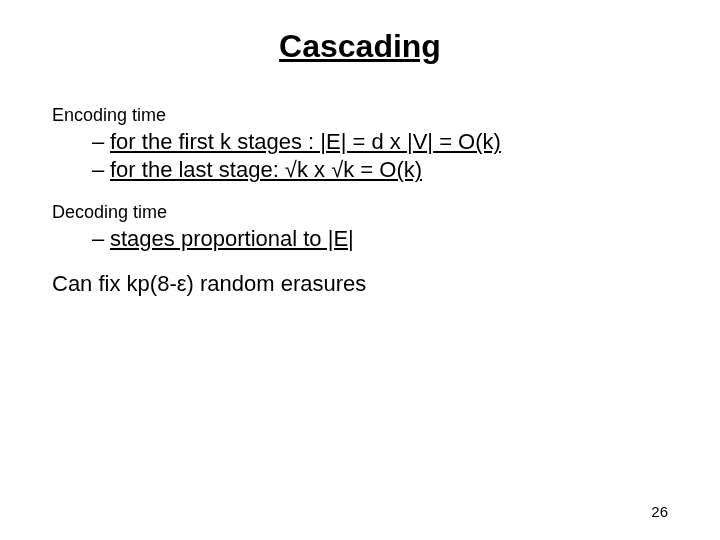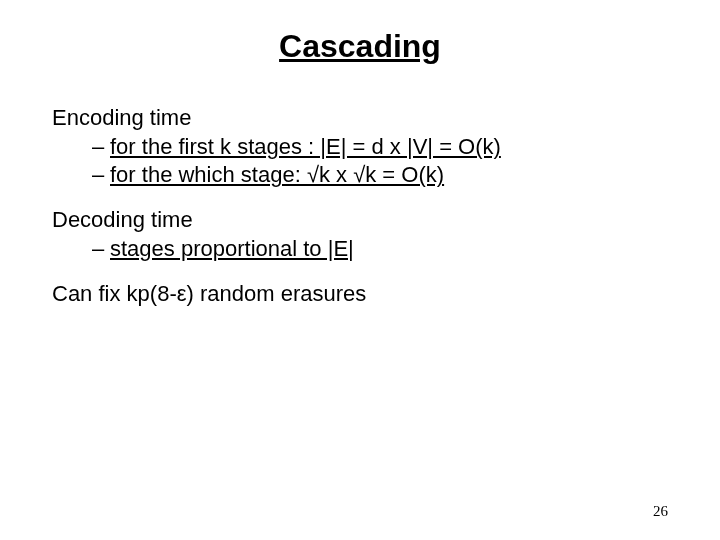--- a/index.html
+++ b/index.html
@@ -1,38 +1,38 @@
 <!DOCTYPE html>
 <html><head>
 <meta charset="utf-8">
 <style>
   * { margin: 0; padding: 0; box-sizing: border-box; }
   html, body { width: 720px; height: 540px; background: #fff; font-family: "Comic Sans MS", "Comic Sans", cursive, sans-serif; color: #000; }
   .slide { position: relative; width: 720px; height: 540px; padding: 28px 52px 30px 52px; }
   .title { text-align: center; font-size: 32px; font-weight: bold; text-decoration: underline; margin-bottom: 40px; }
-  .section-heading { font-size: 22px; margin-top: 6px; }
+  .section-heading { font-size: 18px; margin-top: 6px; }
   ul.bullets { list-style: none; padding-left: 40px; margin-top: 2px; margin-bottom: 18px; }
   ul.bullets li { font-size: 22px; line-height: 1.28; }
   ul.bullets li .dash { display: inline-block; width: 18px; }
   ul.bullets li .inner { display: inline-block; vertical-align: top; width: calc(100% - 22px); text-decoration: underline; }
   .closing { font-size: 22px; margin-top: 2px; }
   .footer-center { position: absolute; bottom: 20px; left: 0; right: 0; text-align: center; font-size: 15px; font-family: "Times New Roman", serif; }
-  .footer-right { position: absolute; bottom: 20px; right: 52px; font-size: 15px; font-family: Liberation Serif, serif; }
+  .footer-right { position: absolute; bottom: 20px; right: 52px; font-size: 15px; font-family: Liberation Sans, sans-serif; }
 </style>
 </head>
 <body>
 
 <div class="slide">
 
   <div class="title">Cascading</div>
 
   <div class="section-heading">Encoding time</div>
   <ul class="bullets">
     <li><span class="dash">–</span><span class="inner">for the first k stages : |E| = d x |V| = O(k)</span></li>
-    <li><span class="dash">–</span><span class="inner">for the which stage: √k x √k = O(k)</span></li>
+    <li><span class="dash">–</span><span class="inner">for the last stage: √k x √k = O(k)</span></li>
   </ul>
 
   <div class="section-heading">Decoding time</div>
   <ul class="bullets">
     <li><span class="dash">–</span><span class="inner">stages proportional to |E|</span></li>
   </ul>
 
   <div class="closing">Can fix kp(8-ε) random erasures</div>
 
   <div class="footer-right">26</div>

